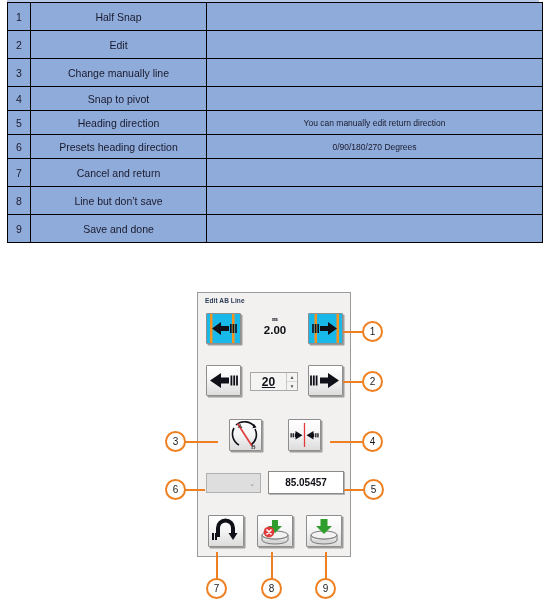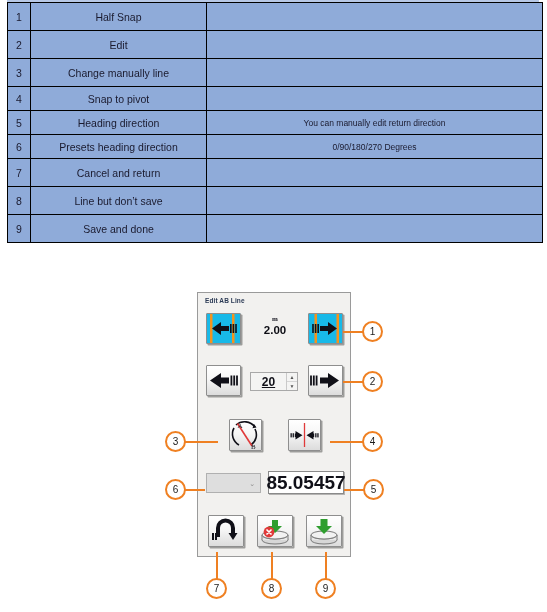--- a/index.html
+++ b/index.html
@@ -166,21 +166,21 @@
     left: 70px;
     top: 178px;
     width: 76px;
     height: 23px;
     background: #ffffff;
     border: 1px solid #8a8a8a;
     box-sizing: border-box;
     display: flex;
     align-items: center;
     justify-content: center;
-    font-size: 19px;
+    font-size: 10px;
     font-weight: bold;
     color: #101018;
     box-shadow: 1px 1px 0 rgba(0,0,0,.25);
   }
 
   
   .callout {
     position: absolute;
     width: 21px;
     height: 21px;

